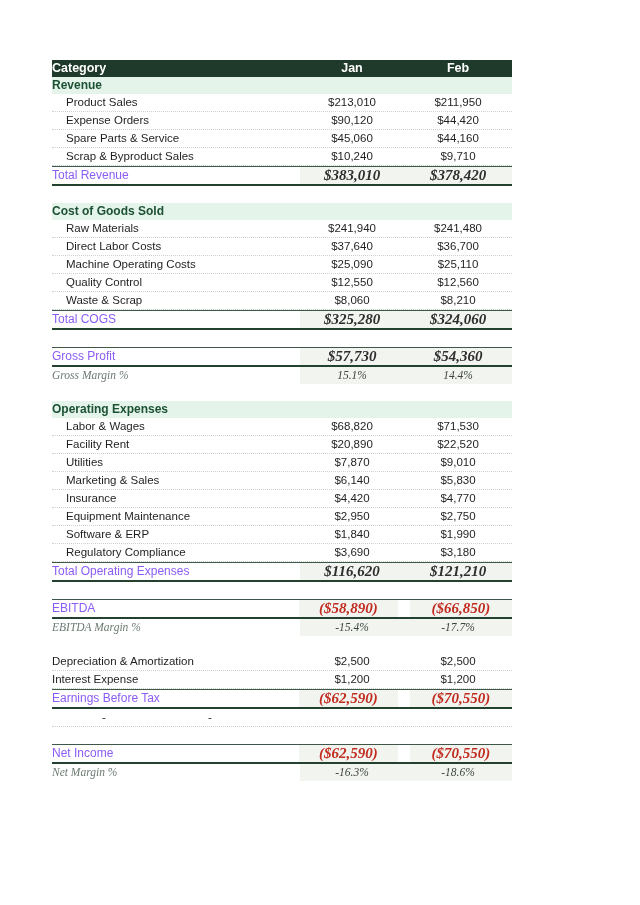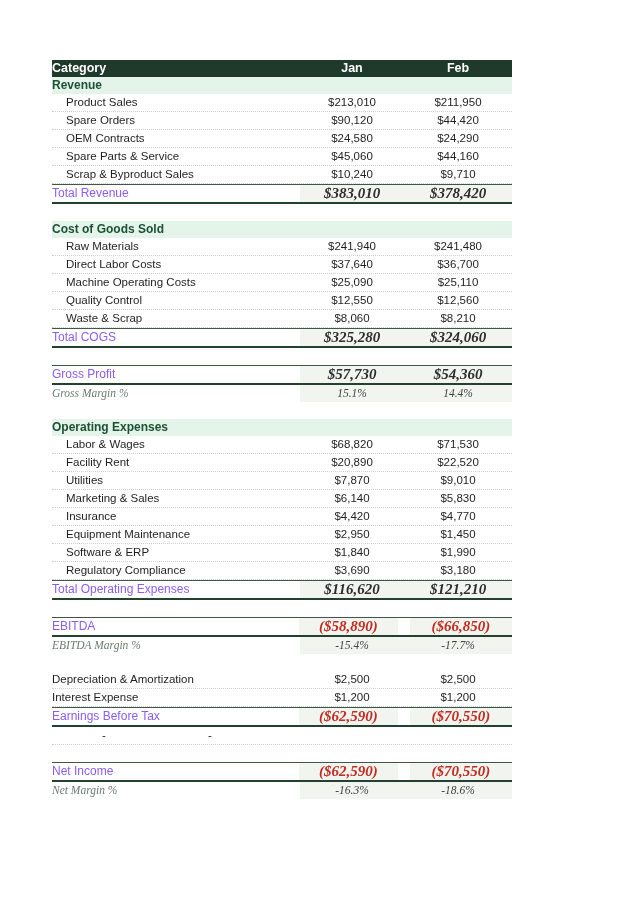--- a/index.html
+++ b/index.html
@@ -67,28 +67,23 @@
         <div class="cell label">Revenue</div>
         <div class="cell val"></div>
         <div class="cell val"></div>
       </div>
       <div class="row data indent">
         <div class="cell label">Product Sales</div>
         <div class="cell val">$213,010</div>
         <div class="cell val">$211,950</div>
       </div>
       <div class="row data indent">
-        <div class="cell label">Spare Orders</div>
+        <div class="cell label">Expense Orders</div>
         <div class="cell val">$90,120</div>
         <div class="cell val">$44,420</div>
-      </div>
-      <div class="row data indent">
-        <div class="cell label">OEM Contracts</div>
-        <div class="cell val">$24,580</div>
-        <div class="cell val">$24,290</div>
       </div>
       <div class="row data indent">
         <div class="cell label">Spare Parts &amp; Service</div>
         <div class="cell val">$45,060</div>
         <div class="cell val">$44,160</div>
       </div>
       <div class="row data indent">
         <div class="cell label">Scrap &amp; Byproduct Sales</div>
         <div class="cell val">$10,240</div>
         <div class="cell val">$9,710</div>
@@ -172,21 +167,21 @@
         <div class="cell val">$5,830</div>
       </div>
       <div class="row data indent">
         <div class="cell label">Insurance</div>
         <div class="cell val">$4,420</div>
         <div class="cell val">$4,770</div>
       </div>
       <div class="row data indent">
         <div class="cell label">Equipment Maintenance</div>
         <div class="cell val">$2,950</div>
-        <div class="cell val">$1,450</div>
+        <div class="cell val">$2,750</div>
       </div>
       <div class="row data indent">
         <div class="cell label">Software &amp; ERP</div>
         <div class="cell val">$1,840</div>
         <div class="cell val">$1,990</div>
       </div>
       <div class="row data indent">
         <div class="cell label">Regulatory Compliance</div>
         <div class="cell val">$3,690</div>
         <div class="cell val">$3,180</div>

